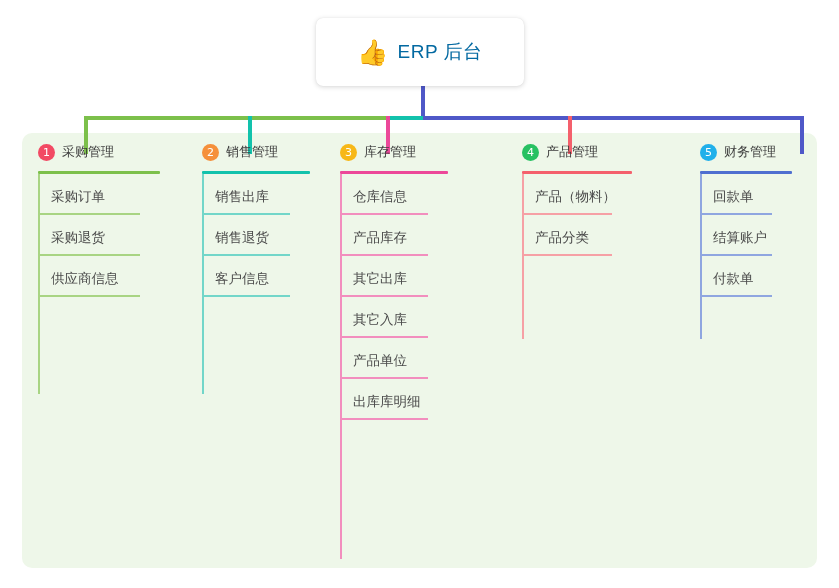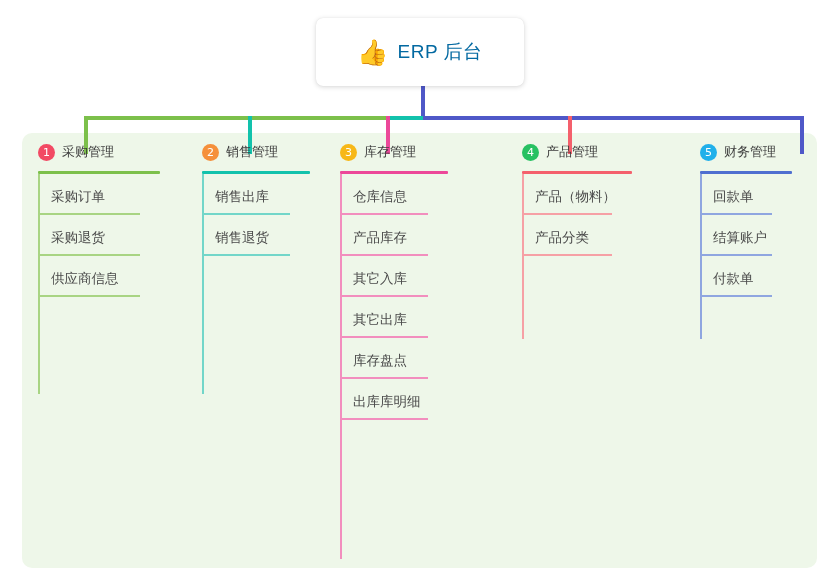--- a/index.html
+++ b/index.html
@@ -203,46 +203,50 @@
       <div class="col-rule" style="background: rgb(18, 194, 172); width: 108px; margin-left: 16px;"></div>
       <div class="spine" style="background: rgb(114, 214, 201); top: 41px; height: 220px;"></div>
       <div class="leaf">
         <span class="leaf-label">销售出库</span>
         <div class="leaf-rule" style="background: rgb(114, 214, 201); width: 88px;"></div>
       </div>
       <div class="leaf">
         <span class="leaf-label">销售退货</span>
         <div class="leaf-rule" style="background: rgb(114, 214, 201); width: 88px;"></div>
       </div>
+      <div class="leaf">
+        <span class="leaf-label">客户信息</span>
+        <div class="leaf-rule" style="background: rgb(114, 214, 201); width: 88px;"></div>
+      </div>
     </div>
     <div class="column" style="left: 302px; width: 124px;">
       <div class="col-head">
         <span class="badge" style="background: rgb(247, 184, 24);">3</span>
         <span class="col-title">库存管理</span>
       </div>
       <div class="col-rule" style="background: rgb(236, 72, 153); width: 108px; margin-left: 16px;"></div>
       <div class="spine" style="background: rgb(242, 142, 190); top: 41px; height: 385px;"></div>
       <div class="leaf">
         <span class="leaf-label">仓库信息</span>
         <div class="leaf-rule" style="background: rgb(242, 142, 190); width: 88px;"></div>
       </div>
       <div class="leaf">
         <span class="leaf-label">产品库存</span>
         <div class="leaf-rule" style="background: rgb(242, 142, 190); width: 88px;"></div>
       </div>
       <div class="leaf">
+        <span class="leaf-label">其它出库</span>
+        <div class="leaf-rule" style="background: rgb(242, 142, 190); width: 88px;"></div>
+      </div>
+      <div class="leaf">
         <span class="leaf-label">其它入库</span>
         <div class="leaf-rule" style="background: rgb(242, 142, 190); width: 88px;"></div>
       </div>
       <div class="leaf">
-        <span class="leaf-label">其它出库</span>
-        <div class="leaf-rule" style="background: rgb(242, 142, 190); width: 88px;"></div>
-      </div>
-      <div class="leaf">
-        <span class="leaf-label">库存盘点</span>
+        <span class="leaf-label">产品单位</span>
         <div class="leaf-rule" style="background: rgb(242, 142, 190); width: 88px;"></div>
       </div>
       <div class="leaf">
         <span class="leaf-label">出库库明细</span>
         <div class="leaf-rule" style="background: rgb(242, 142, 190); width: 88px;"></div>
       </div>
     </div>
     <div class="column" style="left: 484px; width: 126px;">
       <div class="col-head">
         <span class="badge" style="background: rgb(39, 193, 98);">4</span>

